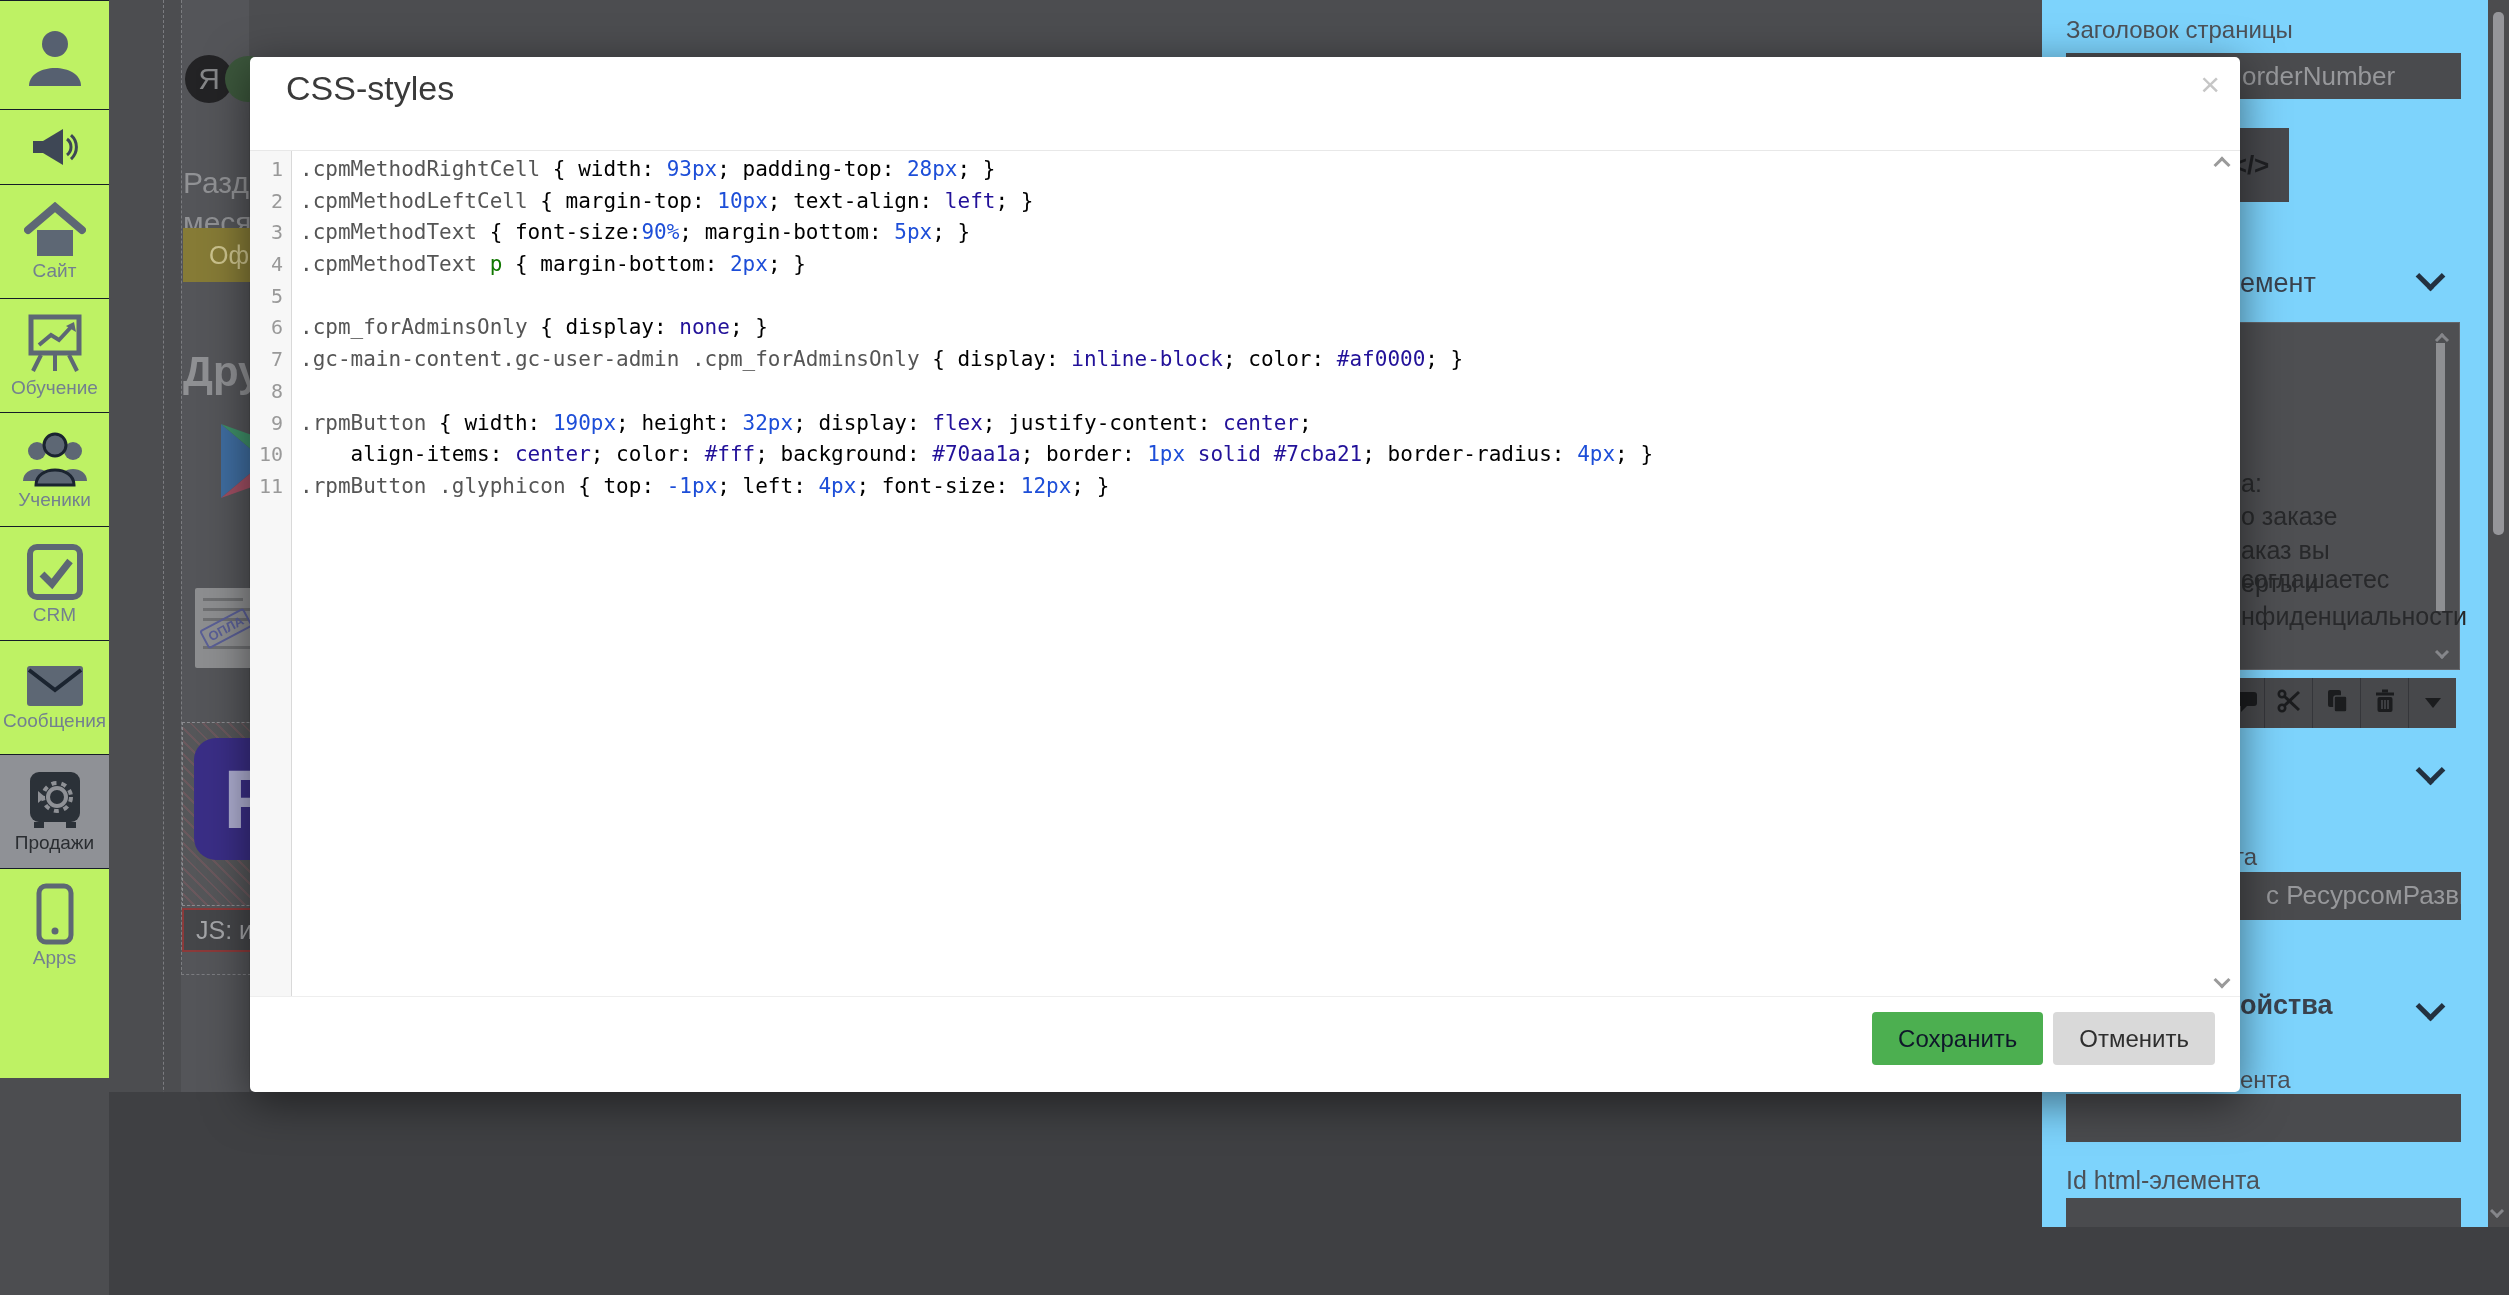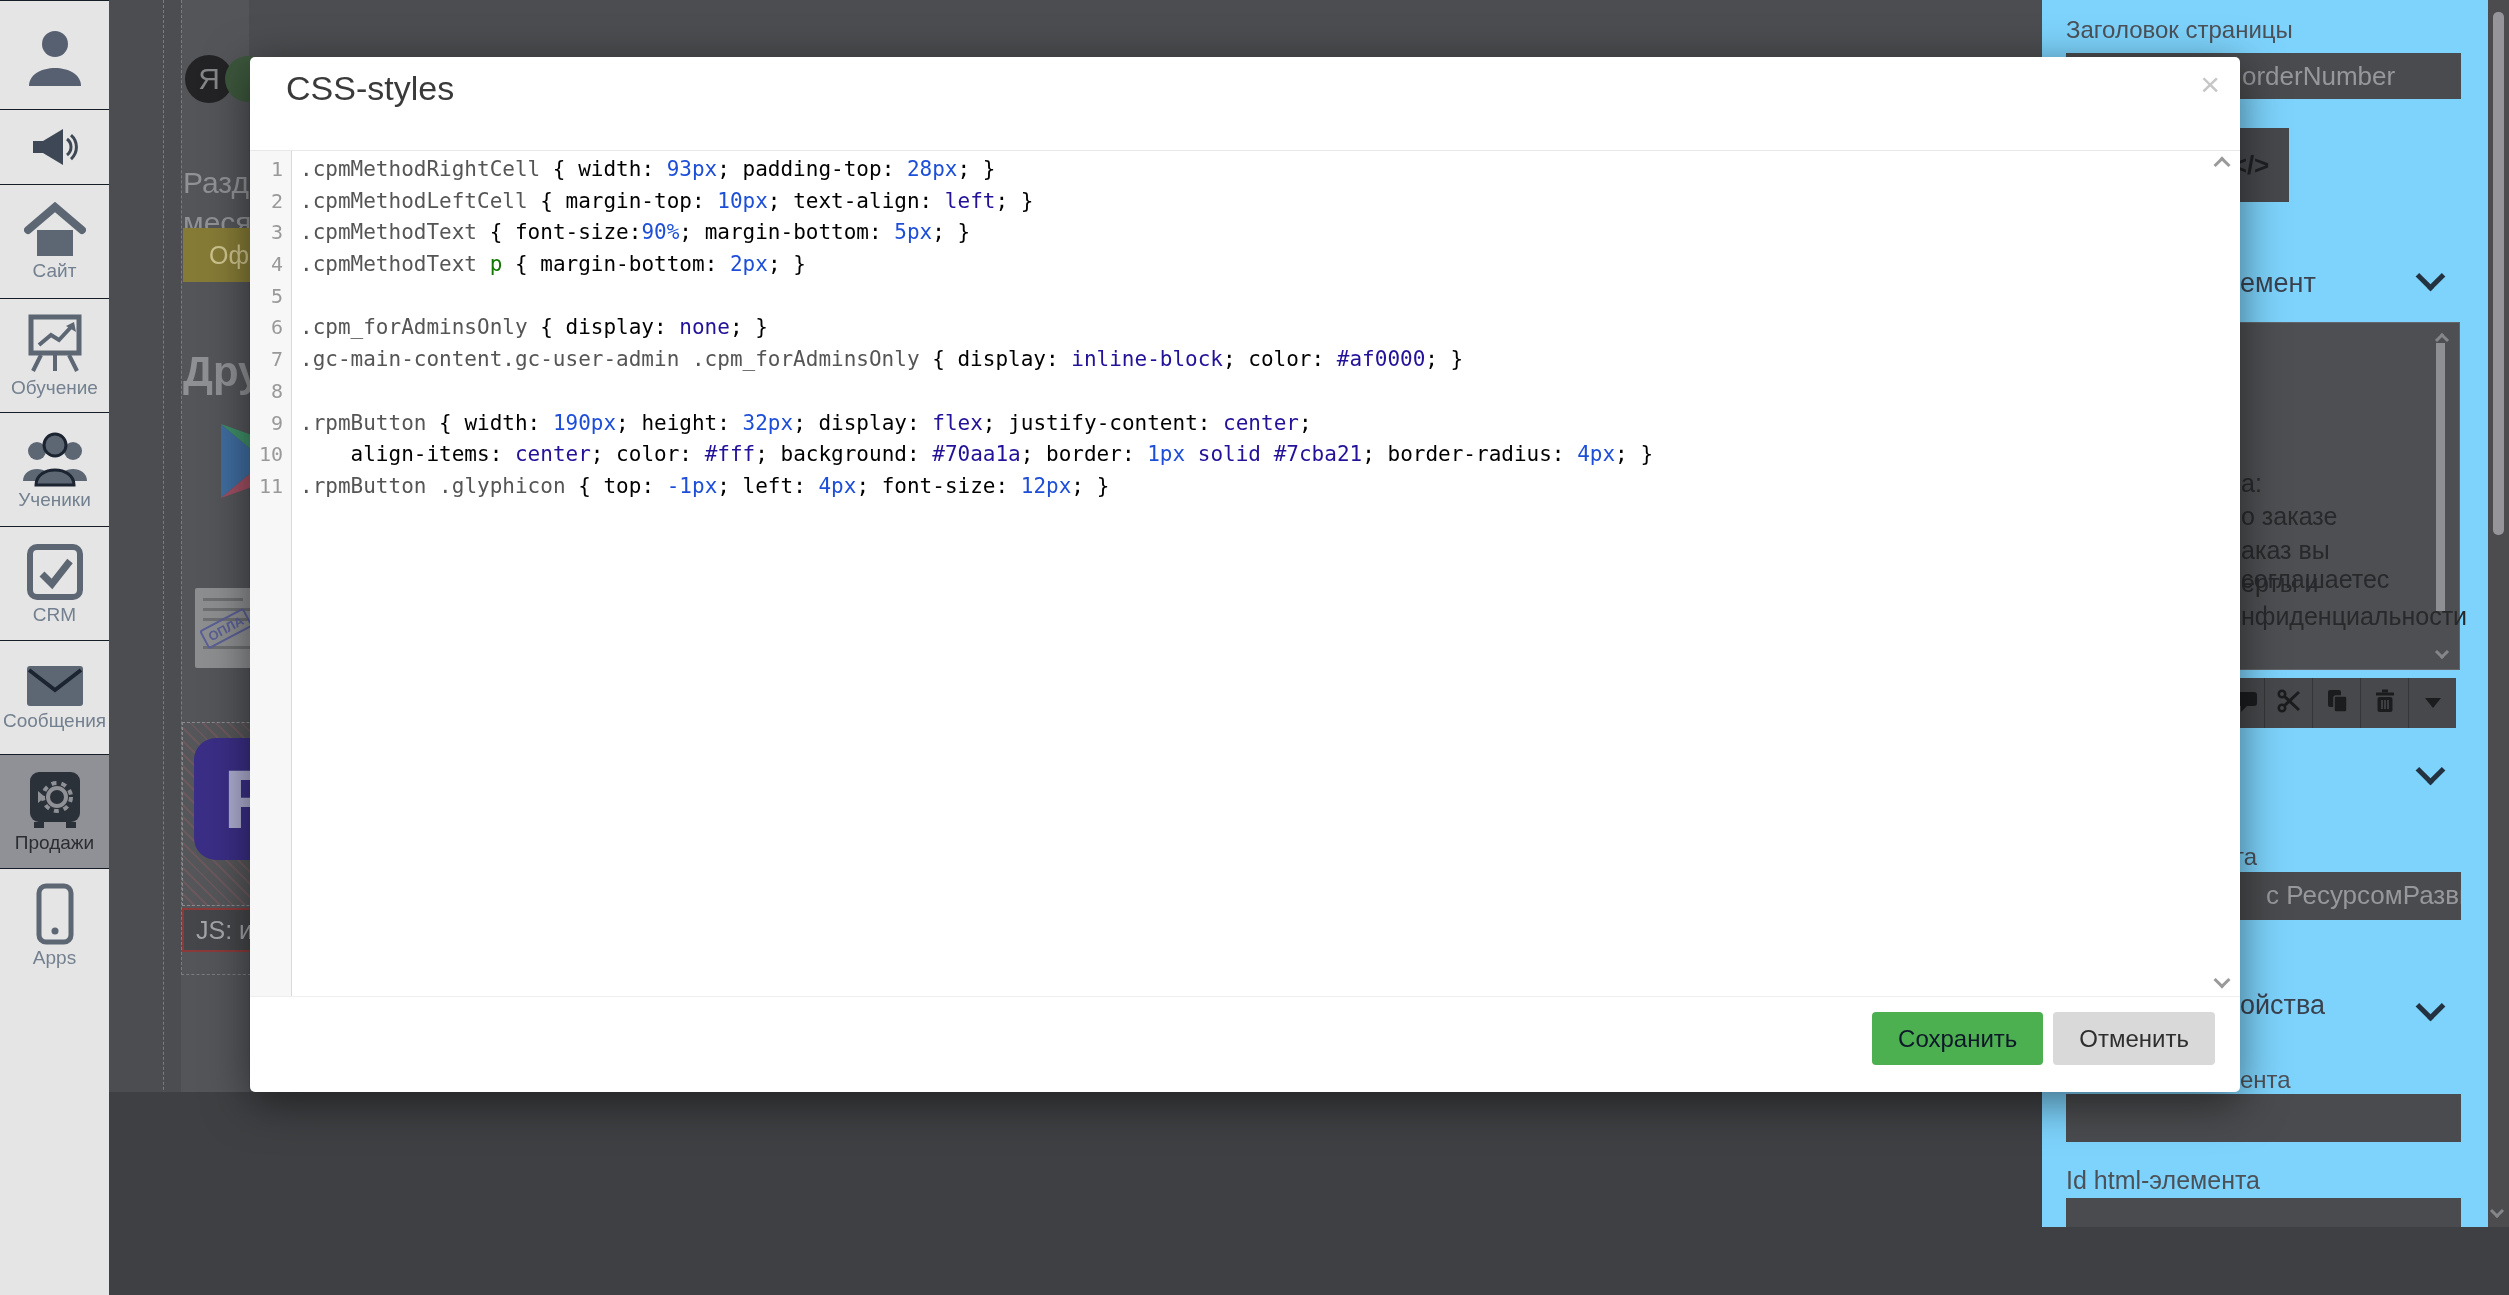--- a/index.html
+++ b/index.html
@@ -1,21 +1,21 @@
 <!DOCTYPE html>
 <html><head>
 <meta charset="utf-8">
 <style>
   html,body{margin:0;padding:0;background:#2f3033;}
   #root{position:relative;width:2509px;height:1295px;overflow:hidden;
         font-family:"Liberation Sans",sans-serif;background:#4c4d50;}
   .abs{position:absolute;}
 
   
-  .sidebar{left:0;top:0;width:109px;height:1295px;background:#e5e5e5;z-index:4;}
+  .sidebar{left:0;top:0;width:109px;height:1078px;background:#bef264;z-index:4;}
   .sb-item{position:relative;display:flex;flex-direction:column;align-items:center;
            justify-content:center;border-top:1px solid #161d27;cursor:pointer;}
   .sb-item .lbl{font-size:19px;color:#73808f;margin-top:2px;}
   .sb-item svg{display:block;}
   .sb-item.active{background:#8f9196;}
   .sb-item.active .lbl{color:#2a2d31;}
 
   
   .strip{left:109px;top:0;width:2400px;height:1295px;z-index:1;background:#4c4d50;}
   .lightcol{position:absolute;left:72px;top:0;width:1000px;height:1190px;background:#545559;}
@@ -170,21 +170,21 @@
       <span style="width:0;height:0;border-left:8px solid transparent;border-right:8px solid transparent;border-top:10px solid #1b1c1e;"></span>
     </div>
 
     <div class="chev" style="left:378px;top:760px;"></div>
 
     <div class="pn-label" style="left:191px;top:843px;">та</div>
     <div class="pn-input" style="left:24px;top:872px;width:395px;height:48px;">
       <span style="left:200px;">с РесурсомРазвития (</span>
     </div>
 
-    <div class="pn-section" style="left:198px;top:990px;">ойства</div>
+    <div class="pn-section" style="left:198px;top:990px;font-weight:bold;">ойства</div>
     <div class="chev" style="left:378px;top:996px;"></div>
 
     <div class="pn-label" style="left:198px;top:1066px;">ента</div>
     <div class="pn-input" style="left:24px;top:1094px;width:395px;height:48px;"></div>
 
     <div class="pn-label" style="left:24px;top:1166px;font-size:25px;">Id html-элемента</div>
     <div class="pn-input" style="left:24px;top:1198px;width:395px;height:29px;"></div>
 
     <div style="position:absolute;right:0;top:0;width:21px;height:1227px;background:#4c4c4e;">
       <div style="position:absolute;left:5px;top:12px;width:11px;height:523px;background:#96969a;border-radius:5px;"></div>

